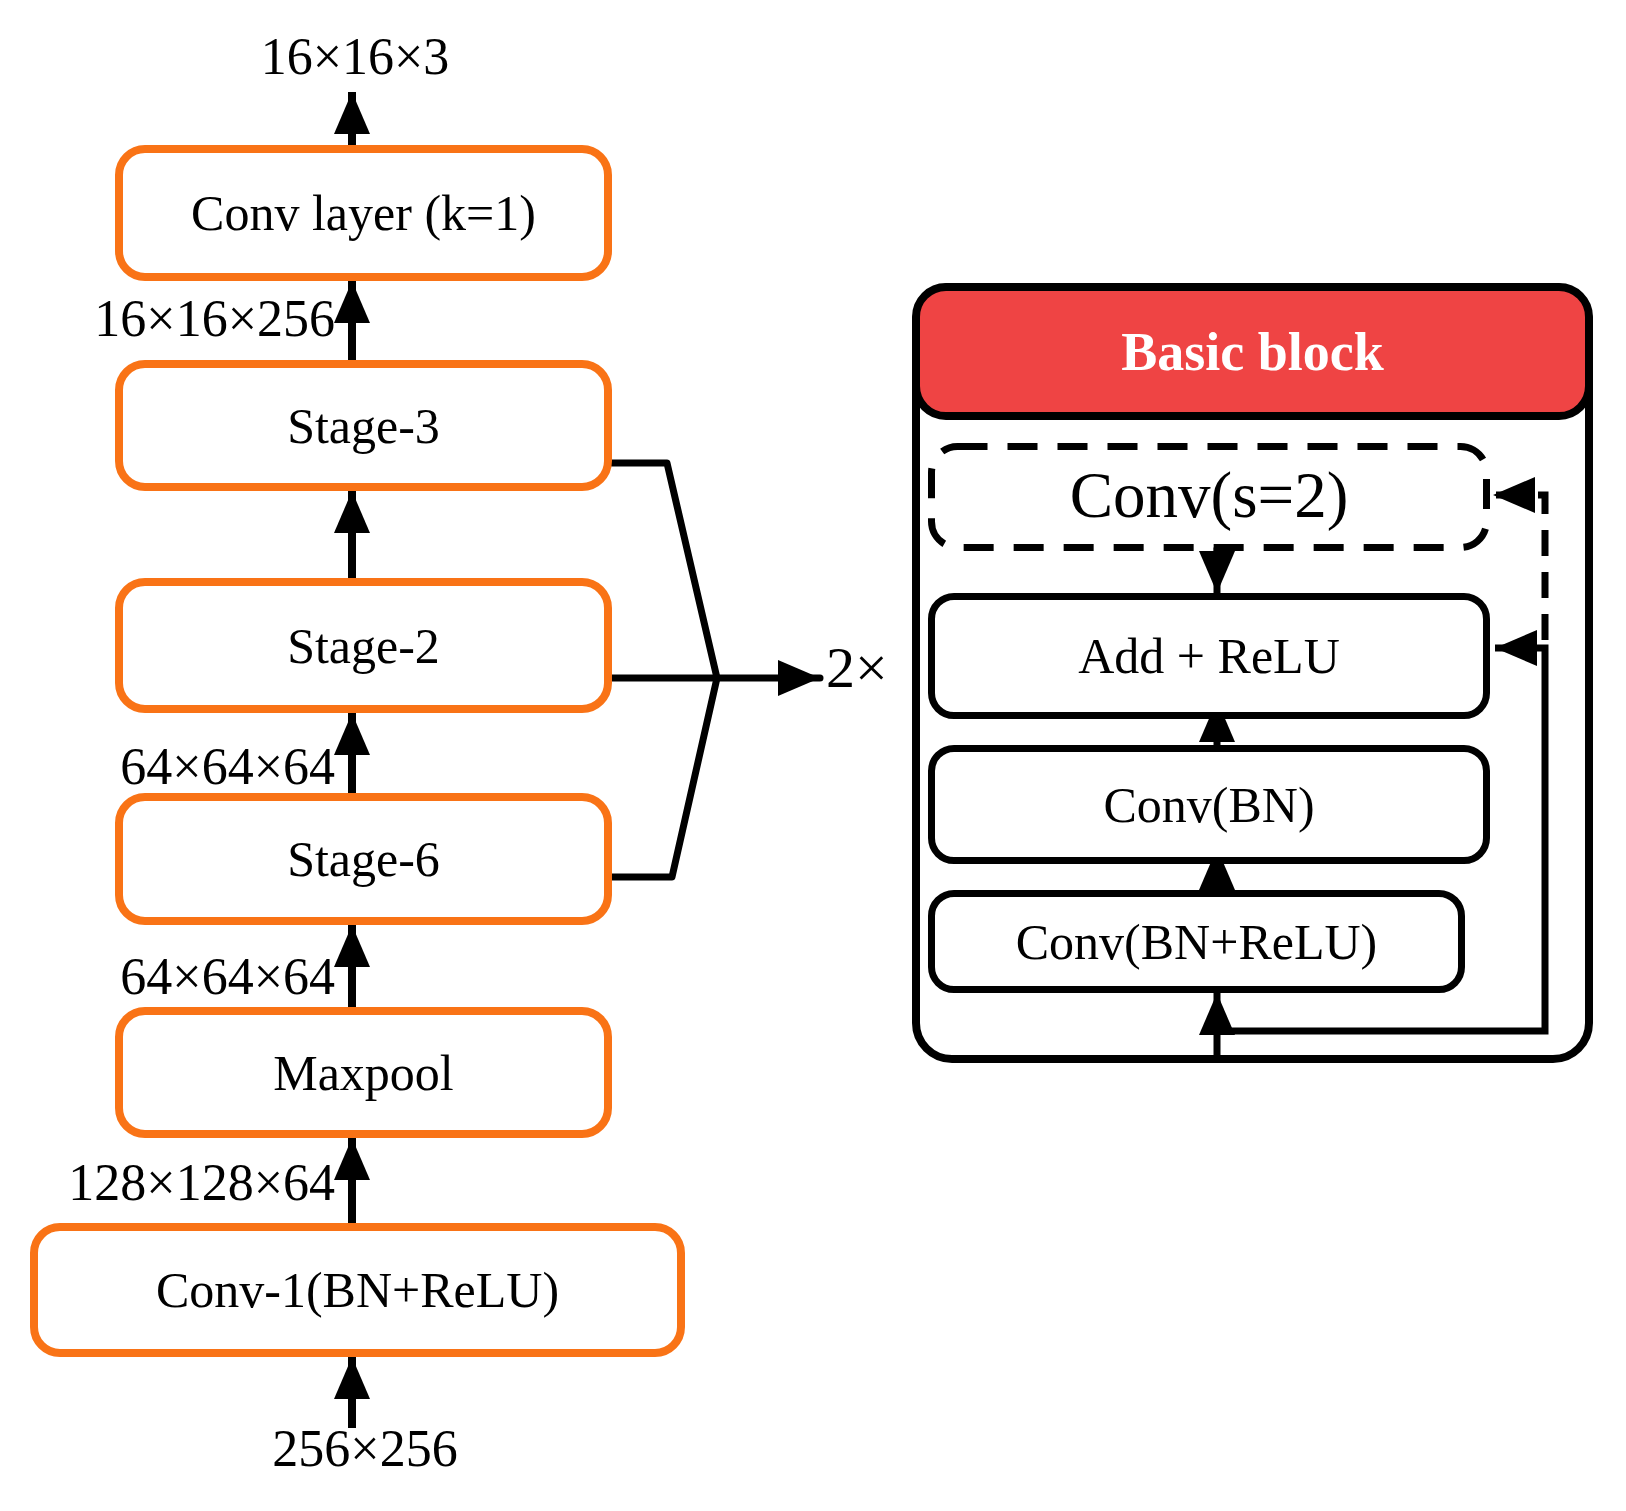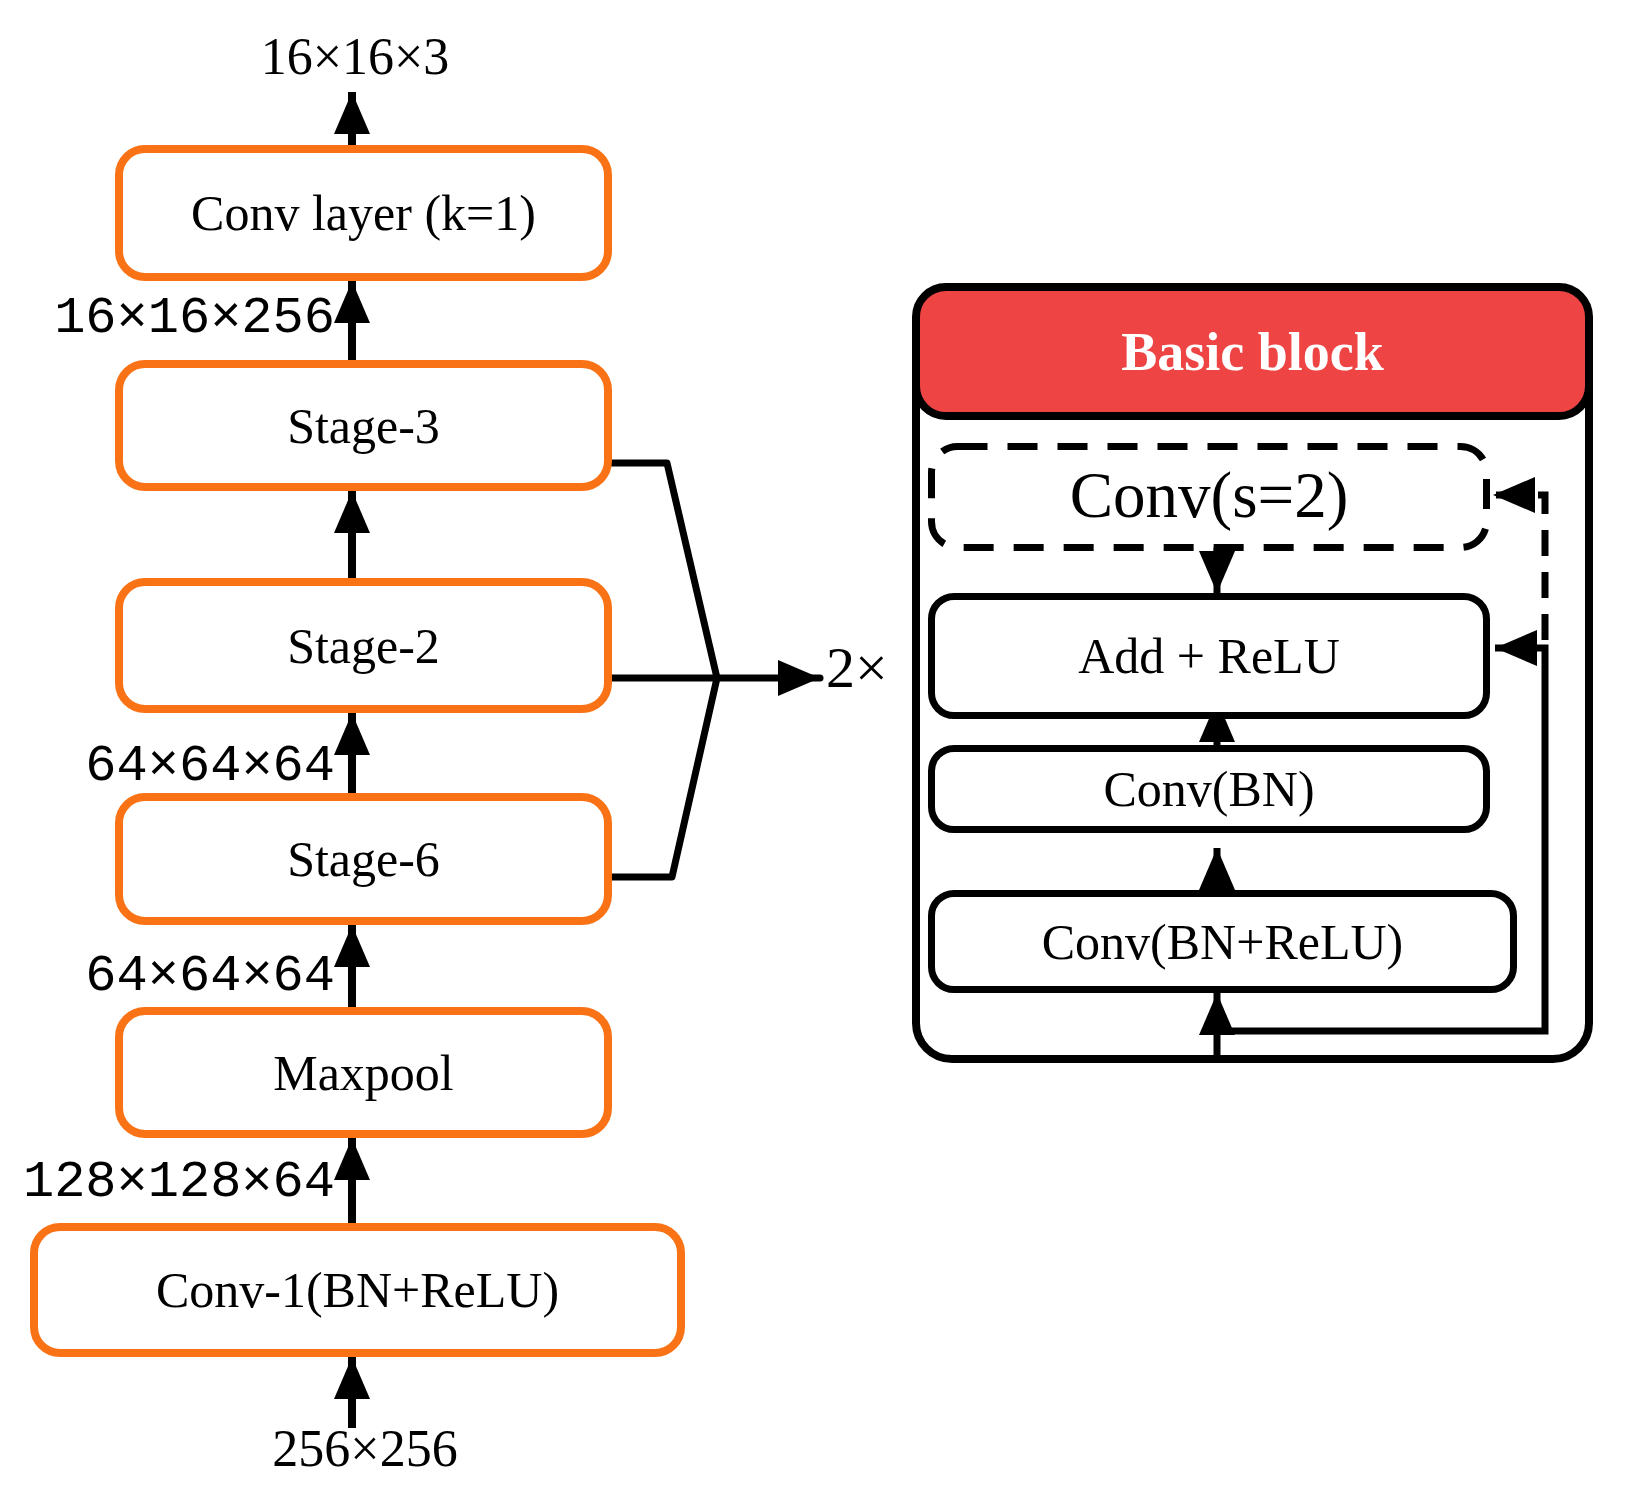--- a/index.html
+++ b/index.html
@@ -31,21 +31,21 @@
     font-size:50px;z-index:3;white-space:nowrap;
   }
   .bb-node-ghost{ 
     position:absolute;box-sizing:border-box;background:transparent;border:none;
     display:flex;align-items:center;justify-content:center;
     font-size:65px;z-index:3;white-space:nowrap;
   }
   .dim-label{
     position:absolute;font-size:52px;line-height:58px;z-index:2;white-space:nowrap;
   }
-  .dim-right{text-align:right;font-family:Liberation Mono, monospace;}
+  .dim-right{text-align:right;}
   .dim-center{text-align:center;}
   .repeat-label{
     position:absolute;font-size:58px;line-height:64px;z-index:2;white-space:nowrap;
   }
 </style>
 </head>
 <body>
 
 <div class="stage">
 
@@ -98,16 +98,16 @@
   <div class="dim-label dim-right" style="left:0px;top:1154px;width:335px;">128×128×64</div>
   <div class="dim-label dim-center" style="left:150px;top:1420px;width:430px;">256×256</div>
 
   <div class="repeat-label" style="left:826px;top:636px;">2×</div>
 
   <div class="bb-container" style="left:912px;top:283px;width:681px;height:780px;"></div>
   <div class="bb-header" style="left: 912px; top: 283px; width: 681px; height: 137px; background: #ef4444; color: rgb(255, 255, 255);">Basic block</div>
 
   <div class="bb-node-ghost" style="left:928px;top:443px;width:562px;height:104px;">Conv(s=2)</div>
   <div class="bb-node" style="left:928px;top:593px;width:562px;height:126px;">Add + ReLU</div>
-  <div class="bb-node" style="left:928px;top:745px;width:562px;height:88px;">Conv(BN)</div>
-  <div class="bb-node" style="left:928px;top:890px;width:589px;height:103px;">Conv(BN+ReLU)</div>
+  <div class="bb-node" style="left:928px;top:745px;width:562px;height:119px;">Conv(BN)</div>
+  <div class="bb-node" style="left:928px;top:890px;width:537px;height:103px;">Conv(BN+ReLU)</div>
 
 </div>
 
 </body></html>

